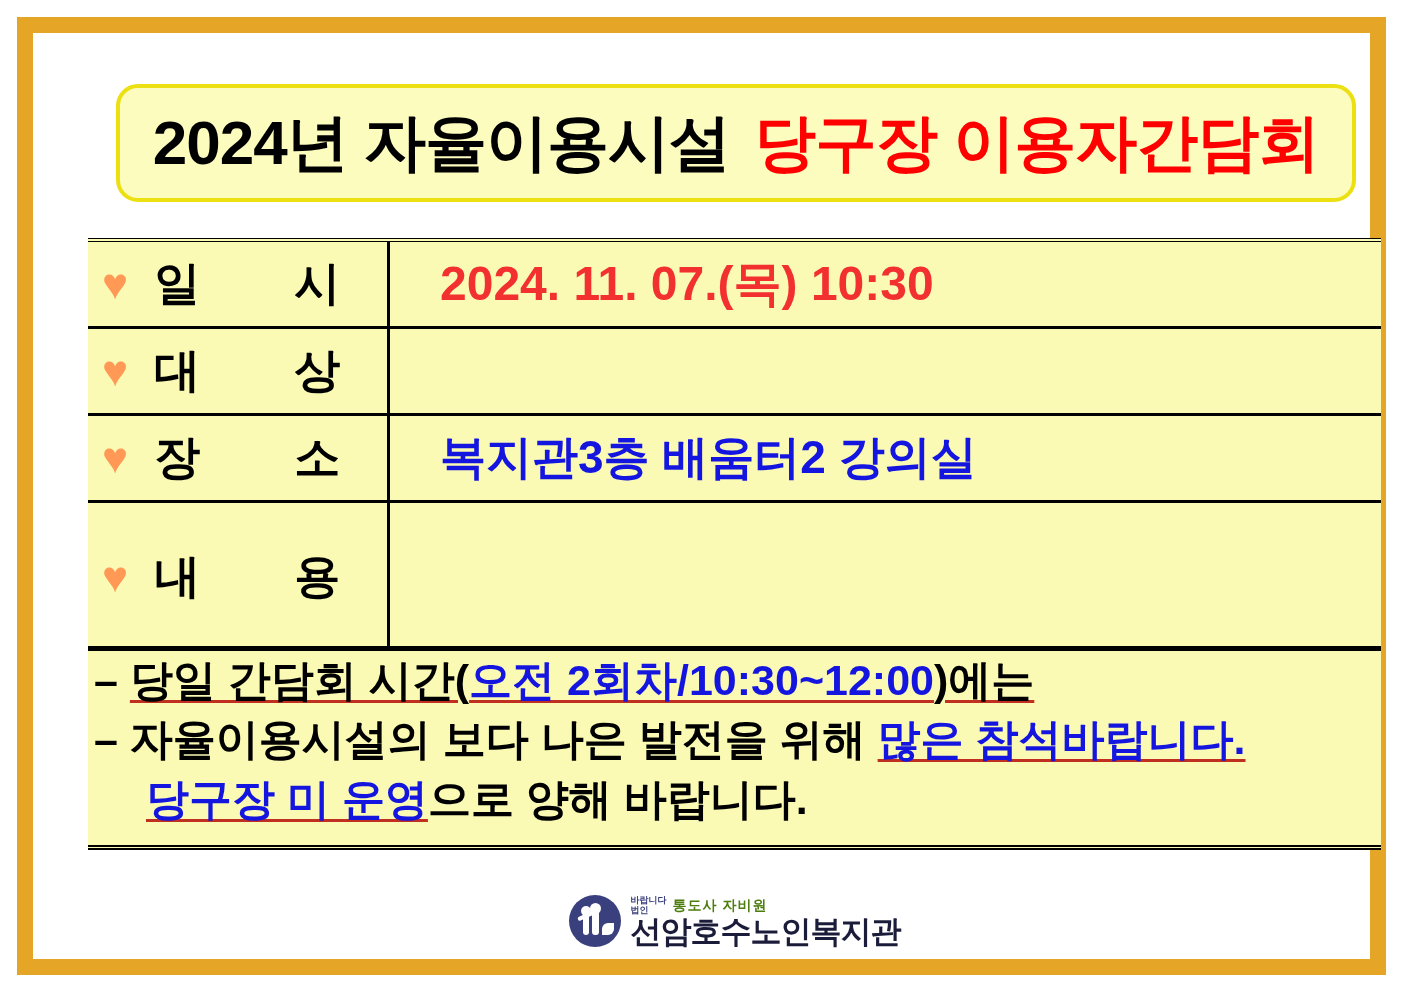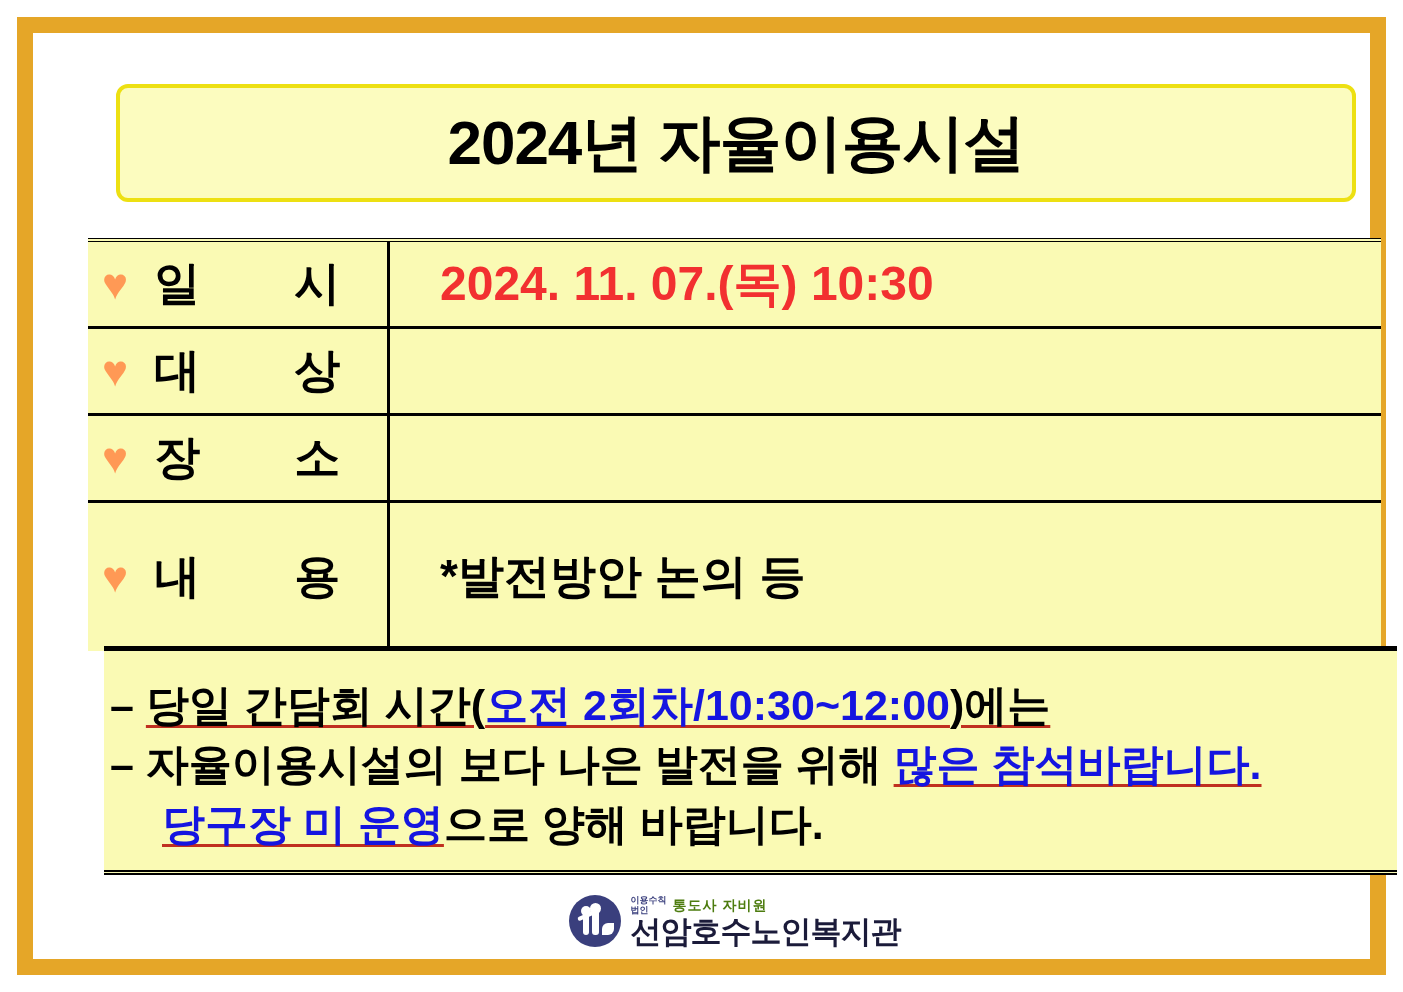--- a/index.html
+++ b/index.html
@@ -42,21 +42,21 @@
 
   
   #title-pill {
     position: absolute;
     left: 28px;
     top: 6px;
     width: 1240px;
     height: 118px;
     background: #FCFCBF;
     border: 4px solid #EDE012;
-    border-radius: 12px;
+    border-radius: 22px;
     box-sizing: border-box;
     display: flex;
     align-items: center;
     justify-content: center;
     white-space: nowrap;
   }
   .title-text {
     font-size: 62px;
     font-weight: bold;
     letter-spacing: -1px;
@@ -124,28 +124,28 @@
   }
   .val-line.big { font-size: 48px; }
   .c-red  { color: #F23030; }
   .c-blue { color: #1515E0; }
   .c-black{ color: #000000; }
   .row-tall { min-height: 148px; }
 
   
   #notes {
     position: absolute;
-    left: 16px;
+    left: 0px;
     top: 568px;
     width: 1293px;
     background: #FAFAB4;
     border-top: 5px solid #000000;
     border-bottom: 5px double #000000;
     box-sizing: border-box;
-    padding: 25px 0 16px 6px;
+    padding: 0 0 16px 6px;
   }
   .note-line {
     font-size: 43px;
     font-weight: bold;
     line-height: 1.38;
     white-space: nowrap;
     color: #000000;
   }
   .note-indent { padding-left: 52px; }
   .u-red {
@@ -218,20 +218,21 @@
 </style>
 </head>
 <body>
 
 <div id="poster">
   <div id="gold-frame">
     <div id="content">
 
       <div id="title-pill">
         <span class="title-text title-black">2024년 자율이용시설</span>
+        <span class="title-text title-red">당구장 이용자간담회</span>
       </div>
 
       <div id="info-table">
           <div class="row">
             <div class="cell-label">
               <span class="heart">♥</span>
               <span class="label-text">
                 <span>일</span>
                 <span>시</span>
               </span>
@@ -250,31 +251,33 @@
             </div>
           </div>
           <div class="row">
             <div class="cell-label">
               <span class="heart">♥</span>
               <span class="label-text">
                 <span>장</span>
                 <span>소</span>
               </span>
             </div>
+            <div class="cell-value">
+              <div class="val-line"><span class="c-blue">복지관3층 배움터2 강의실</span></div>
+            </div>
           </div>
           <div class="row row-tall">
             <div class="cell-label">
               <span class="heart">♥</span>
               <span class="label-text">
                 <span>내</span>
                 <span>용</span>
               </span>
             </div>
             <div class="cell-value">
-              <div class="val-line"><span class="c-black">*발전방안 논의 등</span></div>
             </div>
           </div>
         </div>
 
       <div id="notes">
           <div class="note-line"><span class="c-black">– </span><span class="c-black u-red">당일 간담회 시간(</span><span class="c-blue u-red">오전 2회차/10:30~12:00</span><span class="c-black u-red">)에는</span></div>
           <div class="note-line"><span class="c-black">– 자율이용시설의 보다 나은 발전을 위해 </span><span class="c-blue u-red">많은 참석바랍니다.</span></div>
           <div class="note-line note-indent"><span class="c-blue u-red">당구장 미 운영</span><span class="c-black">으로 양해 바랍니다.</span></div>
         </div>
 
@@ -283,21 +286,21 @@
           <div class="fig fig1"></div>
           <div class="fig fig1h"></div>
           <div class="fig fig2"></div>
           <div class="fig fig2h"></div>
           <div class="fig arm"></div>
           <div class="fig leaf"></div>
         </div>
         <div id="logo-text">
           <div id="logo-top">
             <span class="logo-small-stack">
-              <span>이용수칙</span>
+              <span>바랍니다</span>
               <span>법인</span>
             </span>
             <span class="logo-hand">통도사 자비원</span>
           </div>
           <div id="logo-main">선암호수노인복지관</div>
         </div>
       </div>
 
     </div>
   </div>

